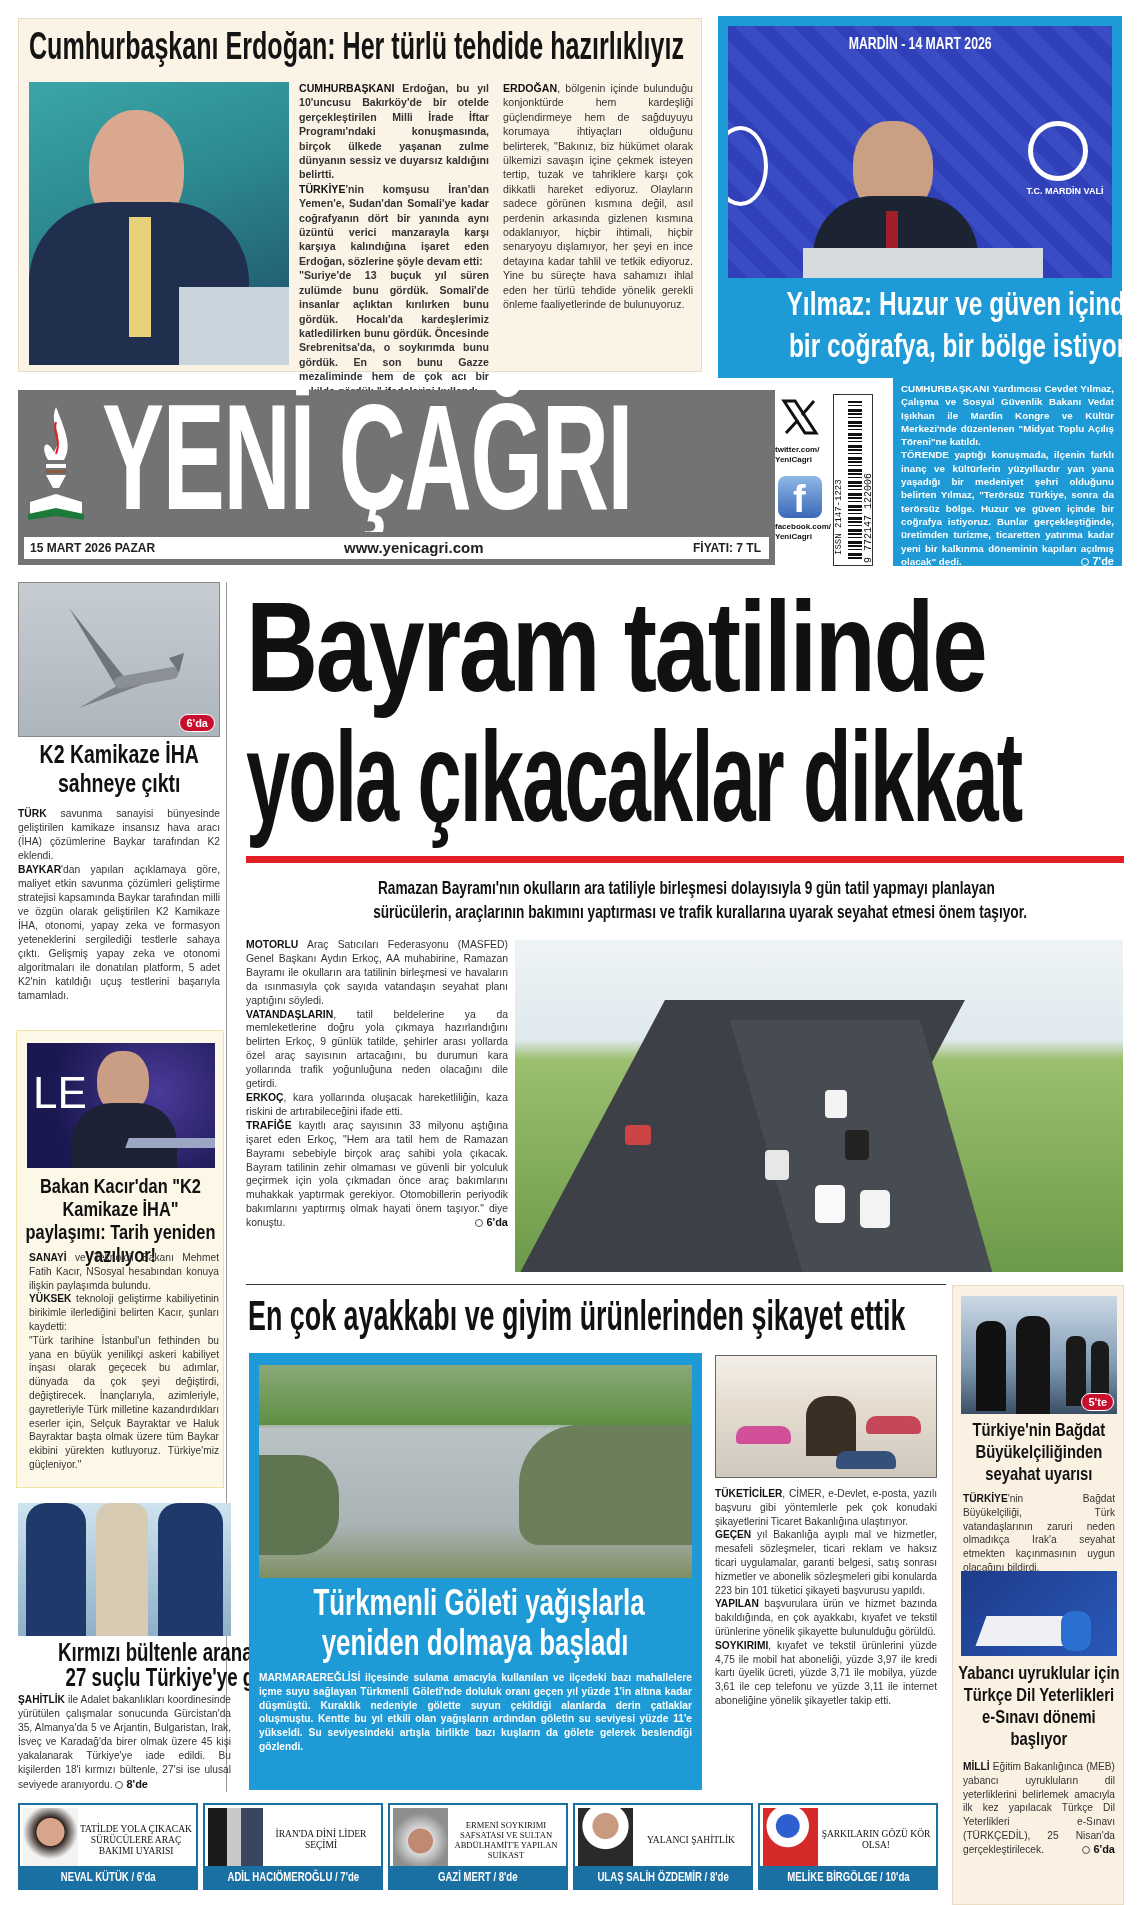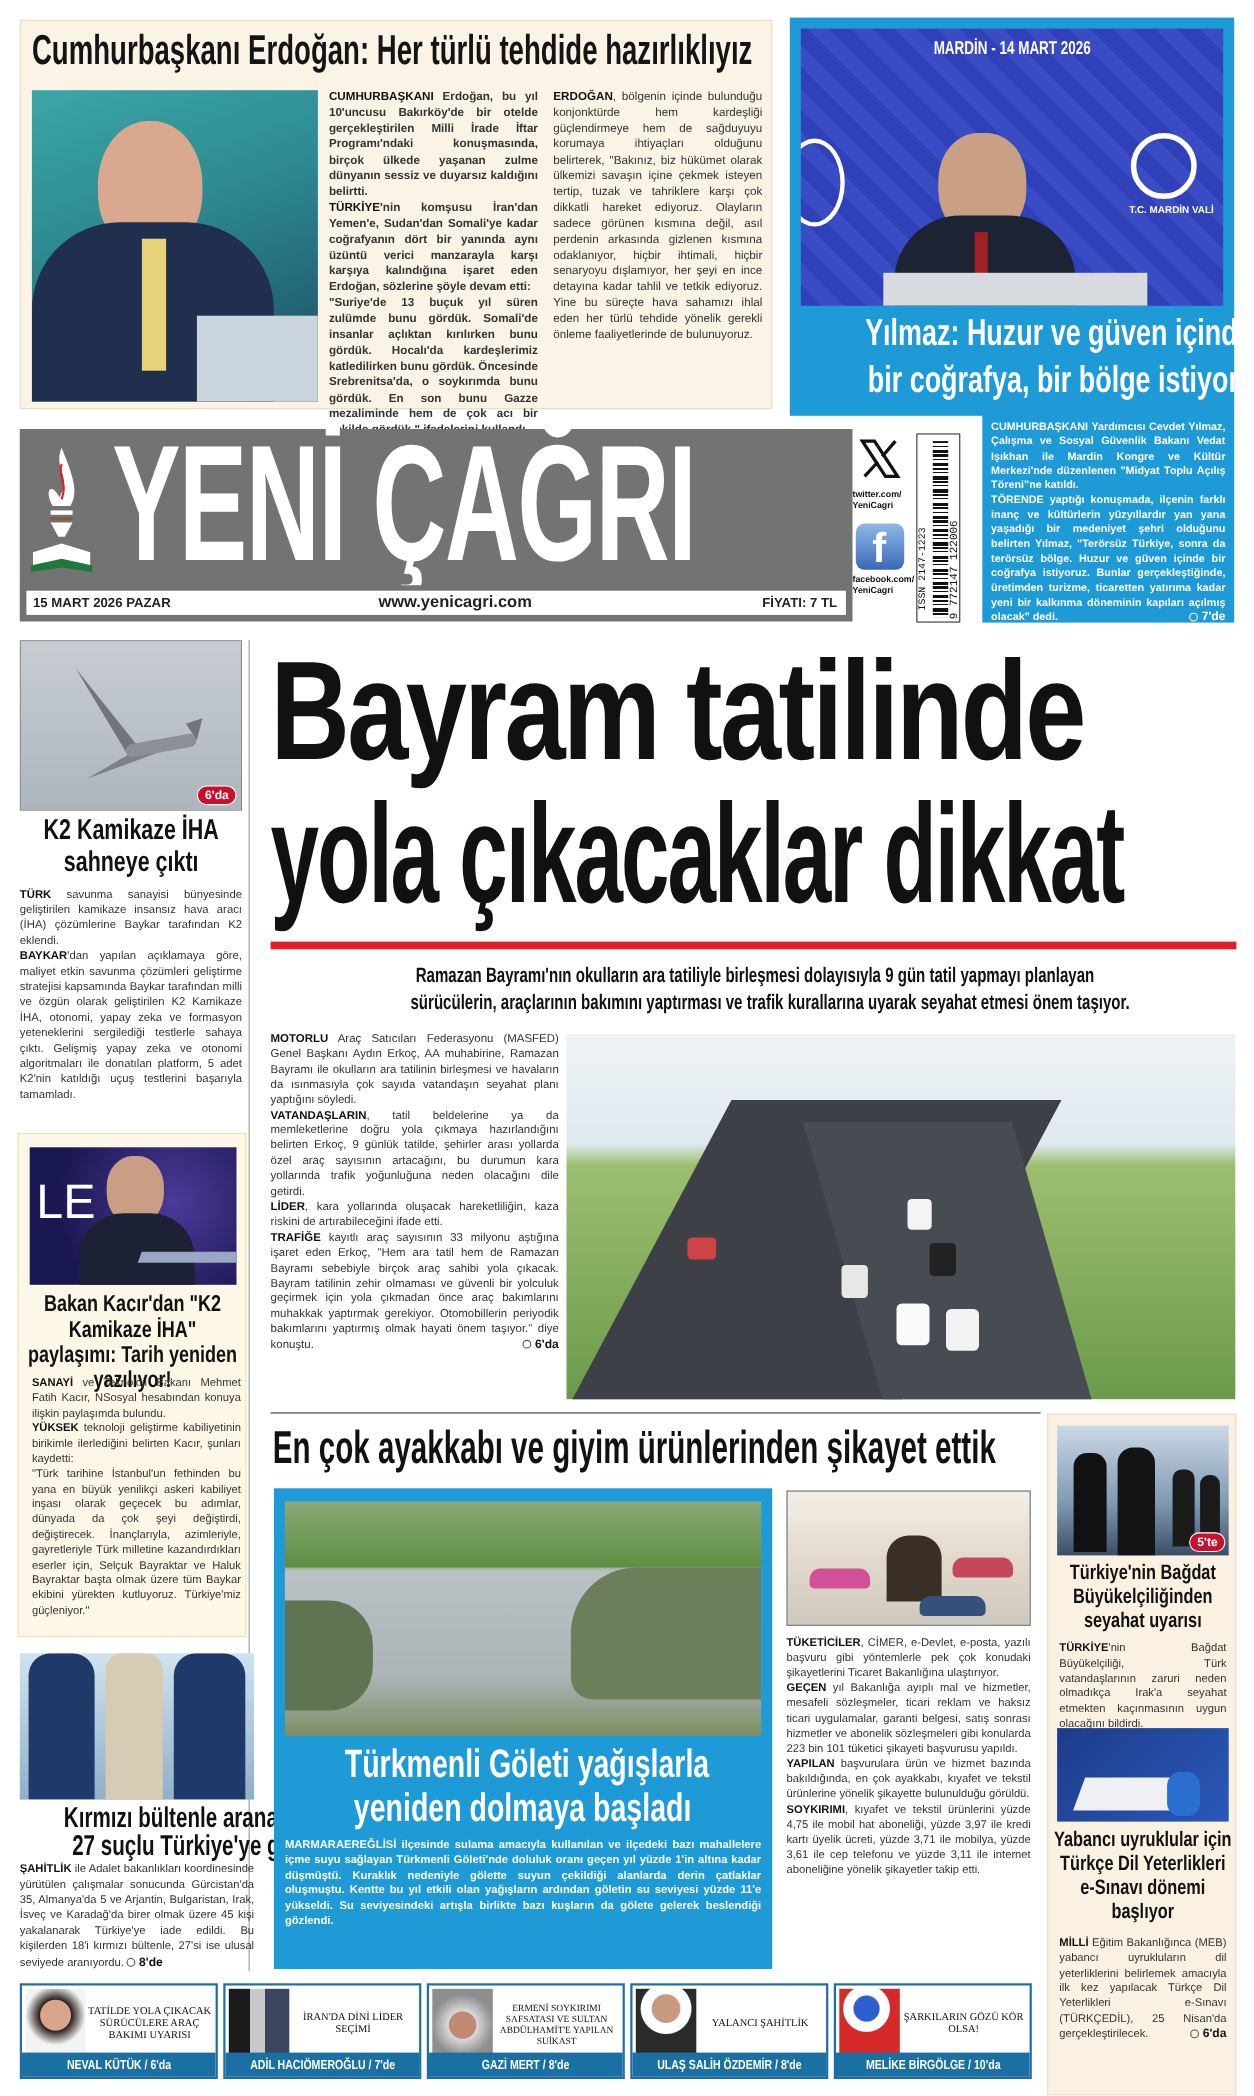--- a/index.html
+++ b/index.html
@@ -170,21 +170,21 @@
   <div style="font-size:128px;font-weight:bold;line-height:128px;height:130px;"><span class="squeeze-l" style="transform:scaleX(0.62);letter-spacing:-3px;">yola çıkacaklar dikkat</span></div>
 </div>
 <div class="abs" style="left:246px;top:856px;width:878px;height:7px;background:#e31e24;"></div>
 <div class="abs head-center" style="left:246px;top:876px;width:880px;font-size:19px;line-height:24px;font-weight:bold;color:#111;">
   <div><span class="squeeze">Ramazan Bayramı'nın okulların ara tatiliyle birleşmesi dolayısıyla 9 gün tatil yapmayı planlayan</span></div>
   <div><span class="squeeze">sürücülerin, araçlarının bakımını yaptırması ve trafik kurallarına uyarak seyahat etmesi önem taşıyor.</span></div>
 </div>
 <div class="abs body-text" style="left:246px;top:938px;width:262px;font-size:10.4px;line-height:13.9px;">
   <p><b>MOTORLU</b><span> Araç Satıcıları Federasyonu (MASFED) Genel Başkanı Aydın Erkoç, AA muhabirine, Ramazan Bayramı ile okulların ara tatilinin birleşmesi ve havaların da ısınmasıyla çok sayıda vatandaşın seyahat planı yaptığını söyledi.</span></p>
   <p><b>VATANDAŞLARIN</b><span>, tatil beldelerine ya da memleketlerine doğru yola çıkmaya hazırlandığını belirten Erkoç, 9 günlük tatilde, şehirler arası yollarda özel araç sayısının artacağını, bu durumun kara yollarında trafik yoğunluğuna neden olacağını dile getirdi.</span></p>
-  <p><b>LİDER</b><span>, kara yollarında oluşacak hareketliliğin, kaza riskini de artırabileceğini ifade etti.</span></p>
+  <p><b>ERKOÇ</b><span>, kara yollarında oluşacak hareketliliğin, kaza riskini de artırabileceğini ifade etti.</span></p>
   <p><b>TRAFİĞE</b><span> kayıtlı araç sayısının 33 milyonu aştığına işaret eden Erkoç, "Hem ara tatil hem de Ramazan Bayramı sebebiyle birçok araç sahibi yola çıkacak. Bayram tatilinin zehir olmaması ve güvenli bir yolculuk geçirmek için yola çıkmadan önce araç bakımlarını muhakkak yaptırmak gerekiyor. Otomobillerin periyodik bakımlarını yaptırmış olmak hayati önem taşıyor." diye konuştu.</span>
     <span class="ref" style="float:right;"><span class="circ"></span><span>6'da</span></span></p>
 </div>
 <div class="abs photo" style="left:515px;top:940px;width:608px;height:332px;background:linear-gradient(180deg,#eef3f6 0%,#dfe9ee 30%,#9bbf6e 36%,#6c9a4a 100%);">
   <div style="position:absolute;left:-40px;top:60px;width:300px;height:420px;background:#3d4147;transform:skewX(-28deg);transform-origin:left top;left:150px;"></div>
   <div style="position:absolute;left:270px;top:80px;width:190px;height:300px;background:#474b52;transform:skewX(16deg);transform-origin:left top;left:215px;"></div>
   <div style="position:absolute;left:310px;top:150px;width:22px;height:28px;background:#f4f4f4;border-radius:4px;"></div>
   <div style="position:absolute;left:250px;top:210px;width:24px;height:30px;background:#e7e7e7;border-radius:4px;"></div>
   <div style="position:absolute;left:300px;top:245px;width:30px;height:38px;background:#fafafa;border-radius:5px;"></div>
   <div style="position:absolute;left:345px;top:250px;width:30px;height:38px;background:#f3f3f3;border-radius:5px;"></div>

